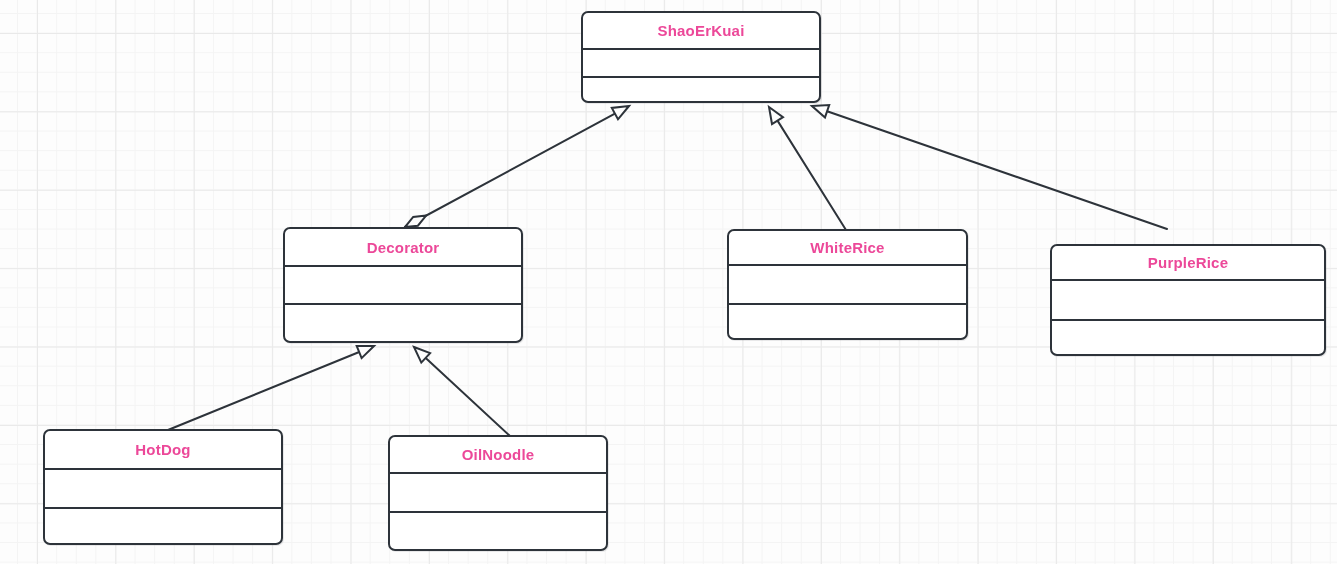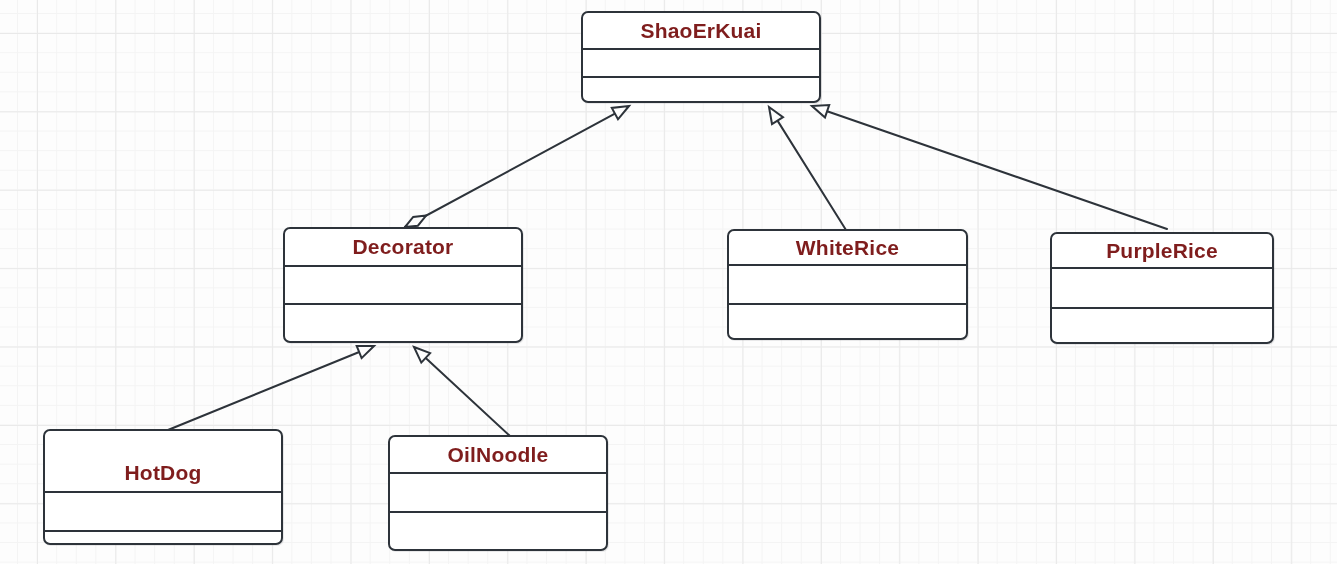--- a/index.html
+++ b/index.html
@@ -55,22 +55,22 @@
     border-radius: 7px;
     box-shadow: 1px 1px 0 rgba(45, 51, 58, 0.10);
     display: flex;
     flex-direction: column;
   }
   .class-title {
     display: flex;
     align-items: center;
     justify-content: center;
     font-weight: bold;
-    font-size: 21px;
-    color: #7f1d1d;
+    font-size: 15px;
+    color: #ec4899;
     letter-spacing: 0.2px;
   }
   .compartment {
     border-top: 2px solid #2d333a;
   }
   .grow {
     flex: 1 1 auto;
   }
 </style>
 </head>
@@ -119,28 +119,28 @@
     <div class="compartment" style="height:36px;"></div>
     <div class="compartment grow"></div>
   </div>
 
   <div class="class-box" style="left:727px; top:229px; width:241px; height:111px;justify-content:flex-end;">
     <div class="class-title" style="height:33px;">WhiteRice</div>
     <div class="compartment" style="height:37px;"></div>
     <div class="compartment grow"></div>
   </div>
 
-  <div class="class-box" style="left:1050px; top:232px; width:224px; height:112px;">
+  <div class="class-box" style="left:1050px; top:244px; width:276px; height:112px;">
     <div class="class-title" style="height:33px;">PurpleRice</div>
     <div class="compartment" style="height:38px;"></div>
     <div class="compartment grow"></div>
   </div>
 
   <div class="class-box" style="left:43px; top:429px; width:240px; height:116px;">
-    <div class="class-title" style="height:37px;margin-top:23px;">HotDog</div>
+    <div class="class-title" style="height:37px;">HotDog</div>
     <div class="compartment" style="height:37px;"></div>
     <div class="compartment grow"></div>
   </div>
 
   <div class="class-box" style="left:388px; top:435px; width:220px; height:116px;">
     <div class="class-title" style="height:35px;">OilNoodle</div>
     <div class="compartment" style="height:37px;"></div>
     <div class="compartment grow"></div>
   </div>
 

